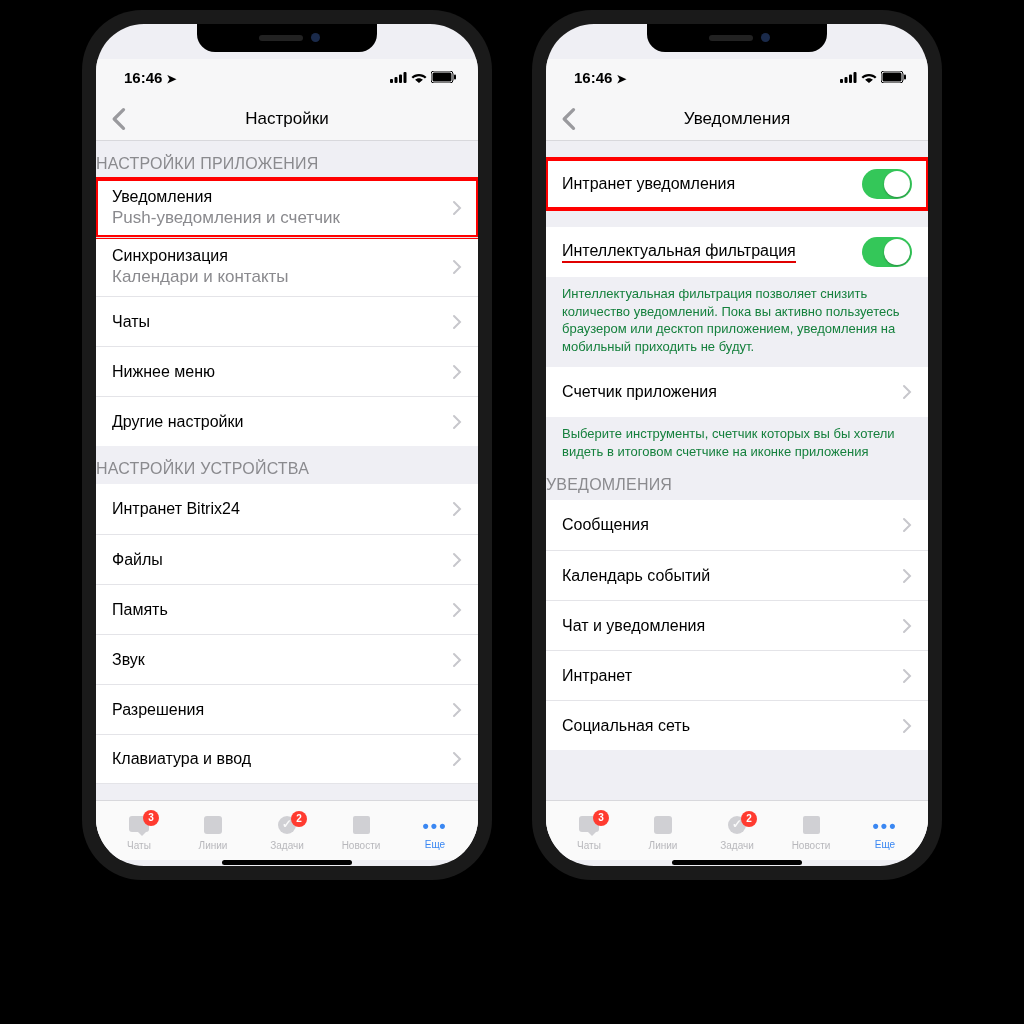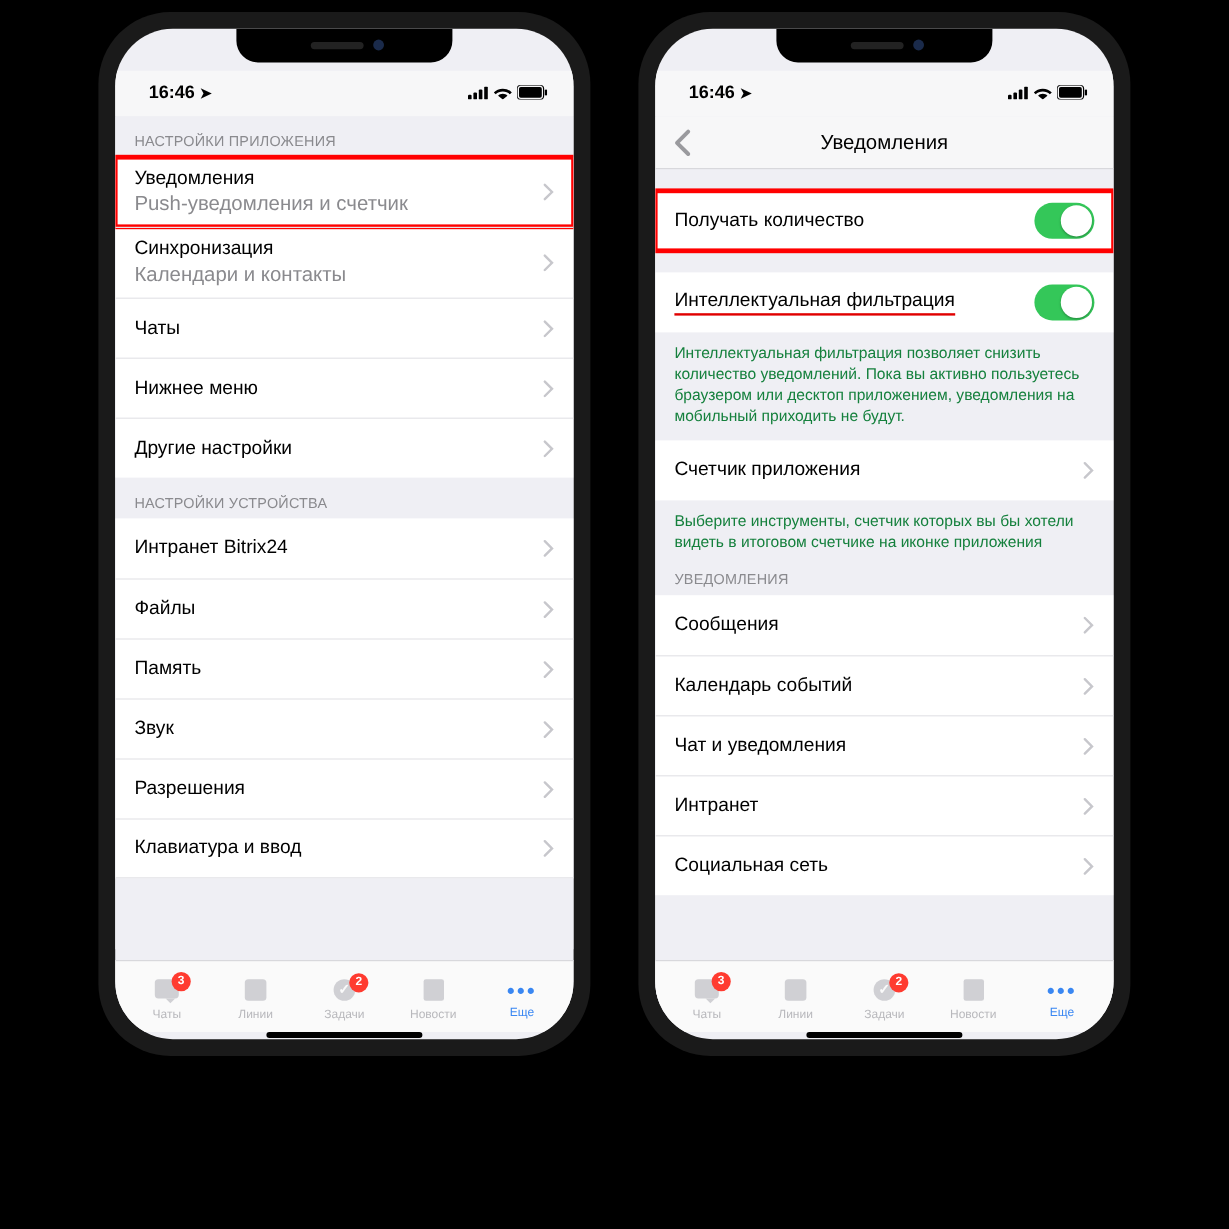--- a/index.html
+++ b/index.html
@@ -31,21 +31,21 @@
     border-bottom:1px solid #d8d8dc;
   }
   .navbar .back { position:absolute; left:10px; top:8px; width:28px; height:28px; color:#8a8a8e;}
   .navbar .title { font-size:17px; font-weight:500; }
   .content {
     height:calc(100% - 38px - 44px - 60px - 6px);
     overflow:hidden;
     background:#efeff4;
   }
   .section-header {
-    font-size:12px; color:#8a8a8e; padding:14px 16px 6px; text-transform:uppercase; letter-spacing:.2px;
+    font-size:16px; color:#8a8a8e; padding:14px 0 6px; text-transform:uppercase; letter-spacing:.2px;
   }
   .section-footer {
     font-size:13px; color:#15803d; padding:8px 16px 12px; line-height:1.35;
   }
   .group { background:#fff; }
   .row {
     display:flex; align-items:center; min-height:50px; padding:9px 16px; position:relative;
   }
   .row + .row { border-top:1px solid #e4e4e8; }
   .row .text { flex:1; }
@@ -103,20 +103,26 @@
             <path d="M8 2C5 2 2.3 3.2.5 5l1.6 1.6C3.6 5.2 5.7 4.3 8 4.3s4.4.9 5.9 2.3L15.5 5C13.7 3.2 11 2 8 2zm0 4.2c-1.5 0-2.9.6-3.9 1.6L8 11l3.9-3.2c-1-1-2.4-1.6-3.9-1.6z" fill="#000"></path>
           </svg>
         <svg width="25" height="12" viewBox="0 0 25 12">
             <rect x="0" y="0" width="22" height="12" rx="3" fill="none" stroke="#000" stroke-width="1"></rect>
             <rect x="1.5" y="1.5" width="19" height="9" rx="1.5" fill="#000"></rect>
             <rect x="23" y="3.5" width="2" height="5" rx="1" fill="#000"></rect>
           </svg>
       </span>
     </div>
 
+    <div class="navbar">
+      <svg class="back" viewBox="0 0 24 24">
+          <path d="M15 4l-8 8 8 8" stroke="#9a9a9e" stroke-width="2.8" fill="none" stroke-linecap="round" stroke-linejoin="round"></path>
+        </svg>
+      <div class="title">Настройки</div>
+    </div>
 
     <div class="content">
       <div class="section-header">НАСТРОЙКИ ПРИЛОЖЕНИЯ</div>
       <div class="group">
         <div class="row redbox">
           <div class="text">
             <div class="title-txt">Уведомления</div>
             <div class="sub">Push-уведомления и счетчик</div>
           </div>
           <svg class="chevron" width="10" height="16" viewBox="0 0 10 16">
@@ -251,21 +257,21 @@
           <path d="M15 4l-8 8 8 8" stroke="#9a9a9e" stroke-width="2.8" fill="none" stroke-linecap="round" stroke-linejoin="round"></path>
         </svg>
       <div class="title">Уведомления</div>
     </div>
 
     <div class="content">
       <div class="spacer-top"></div>
       <div class="group redbox">
         <div class="row">
           <div class="text">
-              <div class="title-txt">Получать количество</div>
+              <div class="title-txt">Интранет уведомления</div>
             </div>
           <div class="toggle"></div>
         </div>
       </div>
       <div class="spacer-top"></div>
       <div class="group">
         <div class="row">
           <div class="text">
               <div class="title-txt"><span class="underline-red">Интеллектуальная фильтрация</span></div>
             </div>

